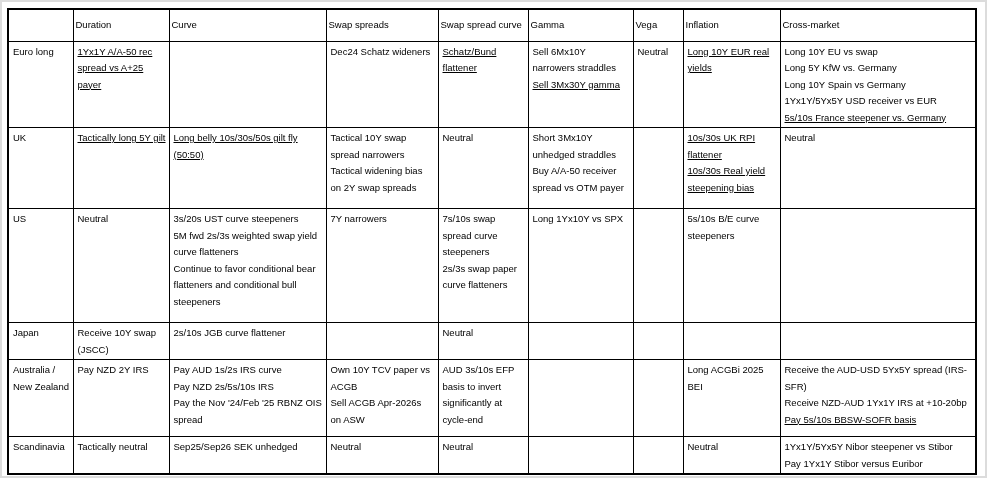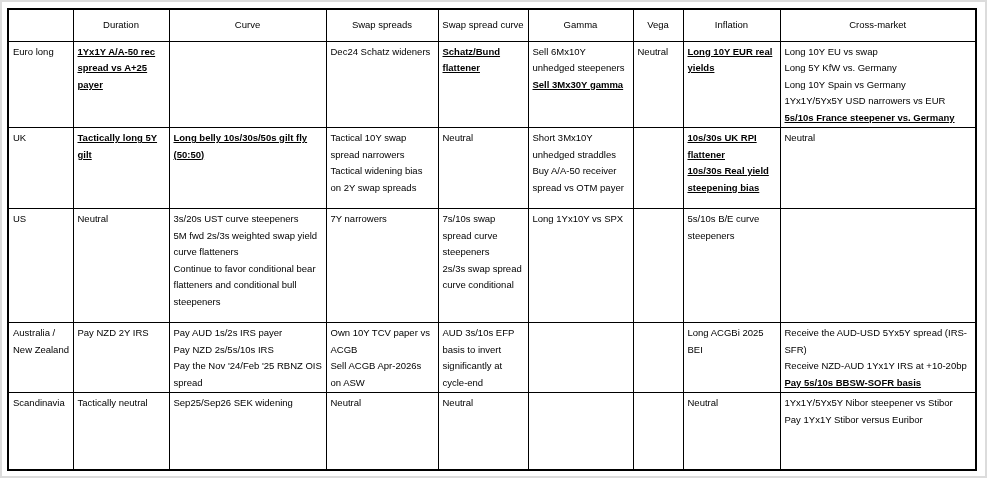--- a/index.html
+++ b/index.html
@@ -22,31 +22,31 @@
   .rec col.c3{width:112px}.rec col.c4{width:90px}.rec col.c5{width:105px}
   .rec col.c6{width:50px}.rec col.c7{width:97px}.rec col.c8{width:196px}
   .rec th,.rec td{
     border:1px solid #000;
     font-size:9.5px;line-height:16.5px;font-weight:normal;
     vertical-align:top;text-align:left;
     padding:2px 3px 1px 4px;
     overflow:hidden;word-wrap:break-word;
   }
   .rec thead th{
-    text-align:center;vertical-align:middle;padding:1px 2px;
+    text-align:left;vertical-align:middle;padding:1px 2px;
   }
   .rec thead tr{height:32px}
   .rec tbody tr:nth-child(1){height:86px}
   .rec tbody tr:nth-child(2){height:81px}
   .rec tbody tr:nth-child(3){height:114px}
   .rec tbody tr:nth-child(4){height:32px}
   .rec tbody tr:nth-child(5){height:77px}
   .rec tbody tr:nth-child(6){height:31px}
   .entry{white-space:normal;}
-  .emph{font-weight:bold;text-decoration:underline;}
+  .emph{font-weight:normal;text-decoration:underline;}
 </style>
 </head>
 <body>
 
 <div class="page-frame"></div>
 
 <table class="rec">
   <colgroup>
     <col class="c0">
       <col class="c1">
@@ -78,34 +78,34 @@
           <div class="entry emph">1Yx1Y A/A-50 rec spread vs A+25 payer</div>
         </td>
         <td></td>
         <td>
           <div class="entry">Dec24 Schatz wideners</div>
         </td>
         <td>
           <div class="entry emph">Schatz/Bund flattener</div>
         </td>
         <td>
-          <div class="entry">Sell 6Mx10Y unhedged steepeners</div>
+          <div class="entry">Sell 6Mx10Y narrowers straddles</div>
           <div class="entry emph">Sell 3Mx30Y gamma</div>
         </td>
         <td>
           <div class="entry">Neutral</div>
         </td>
         <td>
           <div class="entry emph">Long 10Y EUR real yields</div>
         </td>
         <td>
           <div class="entry">Long 10Y EU vs swap</div>
           <div class="entry">Long 5Y KfW vs. Germany</div>
           <div class="entry">Long 10Y Spain vs Germany</div>
-          <div class="entry">1Yx1Y/5Yx5Y USD narrowers vs EUR</div>
+          <div class="entry">1Yx1Y/5Yx5Y USD receiver vs EUR</div>
           <div class="entry emph">5s/10s France steepener vs. Germany</div>
         </td>
       </tr>
       <tr>
         <td>UK</td>
         <td>
           <div class="entry emph">Tactically long 5Y gilt</div>
         </td>
         <td>
           <div class="entry emph">Long belly 10s/30s/50s gilt fly (50:50)</div>
@@ -138,38 +138,55 @@
         <td>
           <div class="entry">3s/20s UST curve steepeners</div>
           <div class="entry">5M fwd 2s/3s weighted swap yield curve flatteners</div>
           <div class="entry">Continue to favor conditional bear flatteners and conditional bull steepeners</div>
         </td>
         <td>
           <div class="entry">7Y narrowers</div>
         </td>
         <td>
           <div class="entry">7s/10s swap spread curve steepeners</div>
-          <div class="entry">2s/3s swap spread curve conditional</div>
+          <div class="entry">2s/3s swap paper curve flatteners</div>
         </td>
         <td>
           <div class="entry">Long 1Yx10Y vs SPX</div>
         </td>
         <td></td>
         <td>
           <div class="entry">5s/10s B/E curve steepeners</div>
         </td>
         <td></td>
       </tr>
       <tr>
+        <td>Japan</td>
+        <td>
+          <div class="entry">Receive 10Y swap (JSCC)</div>
+        </td>
+        <td>
+          <div class="entry">2s/10s JGB curve flattener</div>
+        </td>
+        <td></td>
+        <td>
+          <div class="entry">Neutral</div>
+        </td>
+        <td></td>
+        <td></td>
+        <td></td>
+        <td></td>
+      </tr>
+      <tr>
         <td>Australia / New Zealand</td>
         <td>
           <div class="entry">Pay NZD 2Y IRS</div>
         </td>
         <td>
-          <div class="entry">Pay AUD 1s/2s IRS payer</div>
+          <div class="entry">Pay AUD 1s/2s IRS curve</div>
           <div class="entry">Pay NZD 2s/5s/10s IRS</div>
           <div class="entry">Pay the Nov '24/Feb '25 RBNZ OIS spread</div>
         </td>
         <td>
           <div class="entry">Own 10Y TCV paper vs ACGB</div>
           <div class="entry">Sell ACGB Apr-2026s on ASW</div>
         </td>
         <td>
           <div class="entry">AUD 3s/10s EFP basis to invert significantly at cycle-end</div>
         </td>
@@ -183,21 +200,21 @@
           <div class="entry">Receive NZD-AUD 1Yx1Y IRS at +10-20bp</div>
           <div class="entry emph">Pay 5s/10s BBSW-SOFR basis</div>
         </td>
       </tr>
       <tr>
         <td>Scandinavia</td>
         <td>
           <div class="entry">Tactically neutral</div>
         </td>
         <td>
-          <div class="entry">Sep25/Sep26 SEK widening</div>
+          <div class="entry">Sep25/Sep26 SEK unhedged</div>
         </td>
         <td>
           <div class="entry">Neutral</div>
         </td>
         <td>
           <div class="entry">Neutral</div>
         </td>
         <td></td>
         <td></td>
         <td>

